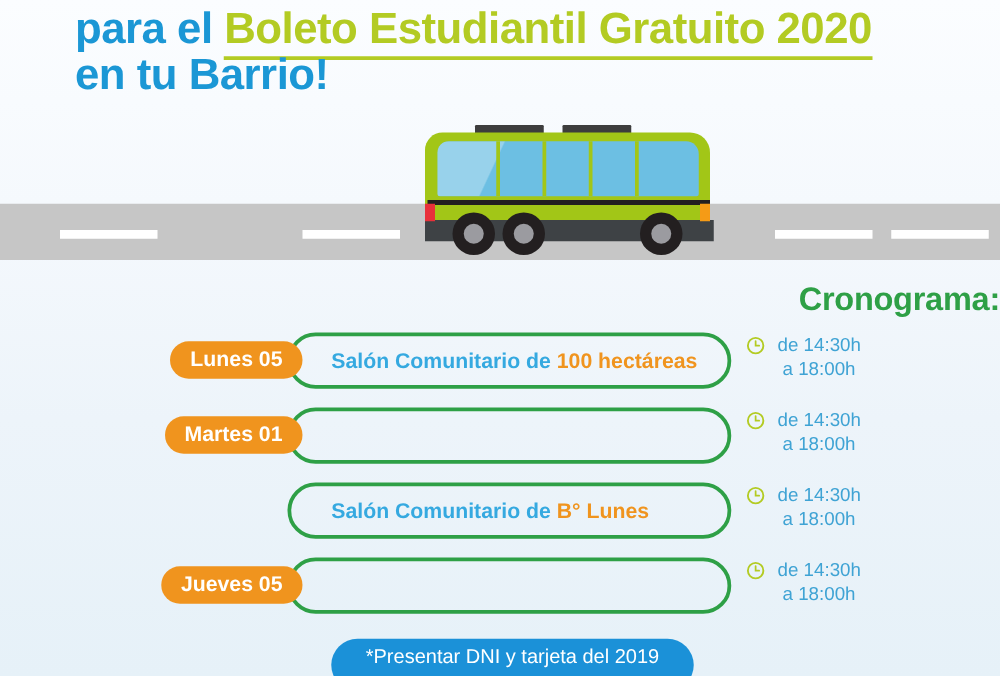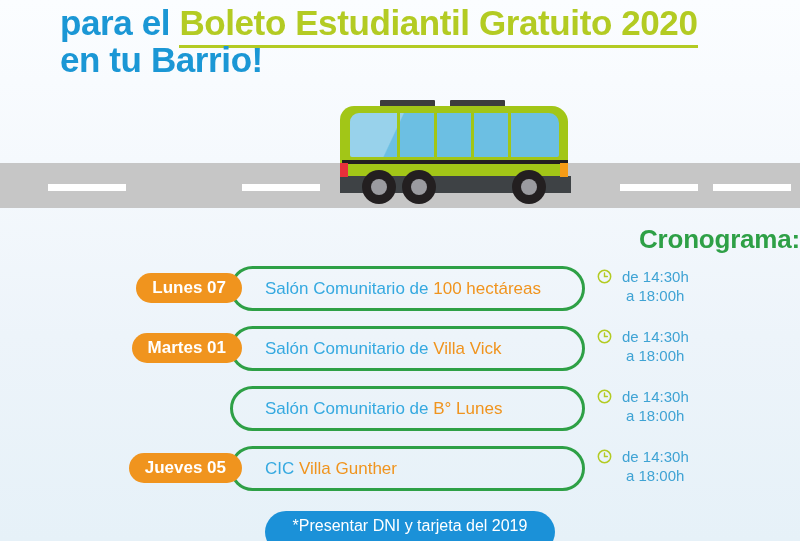--- a/index.html
+++ b/index.html
@@ -198,21 +198,21 @@
     background: transparent;
     z-index: 1;
   }
   .venue-text {
     position: absolute;
     left: 265px;
     top: 4px;
     height: 40px;
     line-height: 45px;
     font-size: 17px;
-    font-weight: normal;
+    font-weight: bold;
     color: #35a9e0;
     white-space: nowrap;
     z-index: 3;
   }
   .venue-text .hl { color: #f0941e; }
 
   .time-block {
     position: absolute;
     left: 597px;
     top: 5px;
@@ -281,39 +281,38 @@
     <div class="wheel" style="left:32px;"></div>
     <div class="wheel" style="left:72px;"></div>
     <div class="wheel" style="left:182px;"></div>
   </div>
 
   <div class="cronograma">Cronograma:</div>
 
   <div class="schedule">
 
     <div class="sched-row">
-      <div class="day-pill">Lunes 07</div>
+      <div class="day-pill">Lunes 05</div>
       <div class="venue-box"></div>
       <div class="venue-text"><span>Salón Comunitario de </span><span class="hl">100 hectáreas</span></div>
       <div class="time-block">
         <svg class="clock-icon" viewBox="0 0 16 16">
           <circle cx="8" cy="8" r="6.6" fill="none" stroke="#b3cb23" stroke-width="1.6"></circle>
           <path d="M8 4.2 V8 H11" fill="none" stroke="#b3cb23" stroke-width="1.5" stroke-linecap="round"></path>
         </svg>
         <div class="time-lines">
           <div class="t1">de 14:30h</div>
           <div class="t2">a 18:00h</div>
         </div>
       </div>
     </div>
 
     <div class="sched-row">
       <div class="day-pill">Martes 01</div>
       <div class="venue-box"></div>
-      <div class="venue-text"><span>Salón Comunitario de </span><span class="hl">Villa Vick</span></div>
       <div class="time-block">
         <svg class="clock-icon" viewBox="0 0 16 16">
           <circle cx="8" cy="8" r="6.6" fill="none" stroke="#b3cb23" stroke-width="1.6"></circle>
           <path d="M8 4.2 V8 H11" fill="none" stroke="#b3cb23" stroke-width="1.5" stroke-linecap="round"></path>
         </svg>
         <div class="time-lines">
           <div class="t1">de 14:30h</div>
           <div class="t2">a 18:00h</div>
         </div>
       </div>
@@ -330,21 +329,20 @@
         <div class="time-lines">
           <div class="t1">de 14:30h</div>
           <div class="t2">a 18:00h</div>
         </div>
       </div>
     </div>
 
     <div class="sched-row">
       <div class="day-pill">Jueves 05</div>
       <div class="venue-box"></div>
-      <div class="venue-text"><span>CIC </span><span class="hl">Villa Gunther</span></div>
       <div class="time-block">
         <svg class="clock-icon" viewBox="0 0 16 16">
           <circle cx="8" cy="8" r="6.6" fill="none" stroke="#b3cb23" stroke-width="1.6"></circle>
           <path d="M8 4.2 V8 H11" fill="none" stroke="#b3cb23" stroke-width="1.5" stroke-linecap="round"></path>
         </svg>
         <div class="time-lines">
           <div class="t1">de 14:30h</div>
           <div class="t2">a 18:00h</div>
         </div>
       </div>

